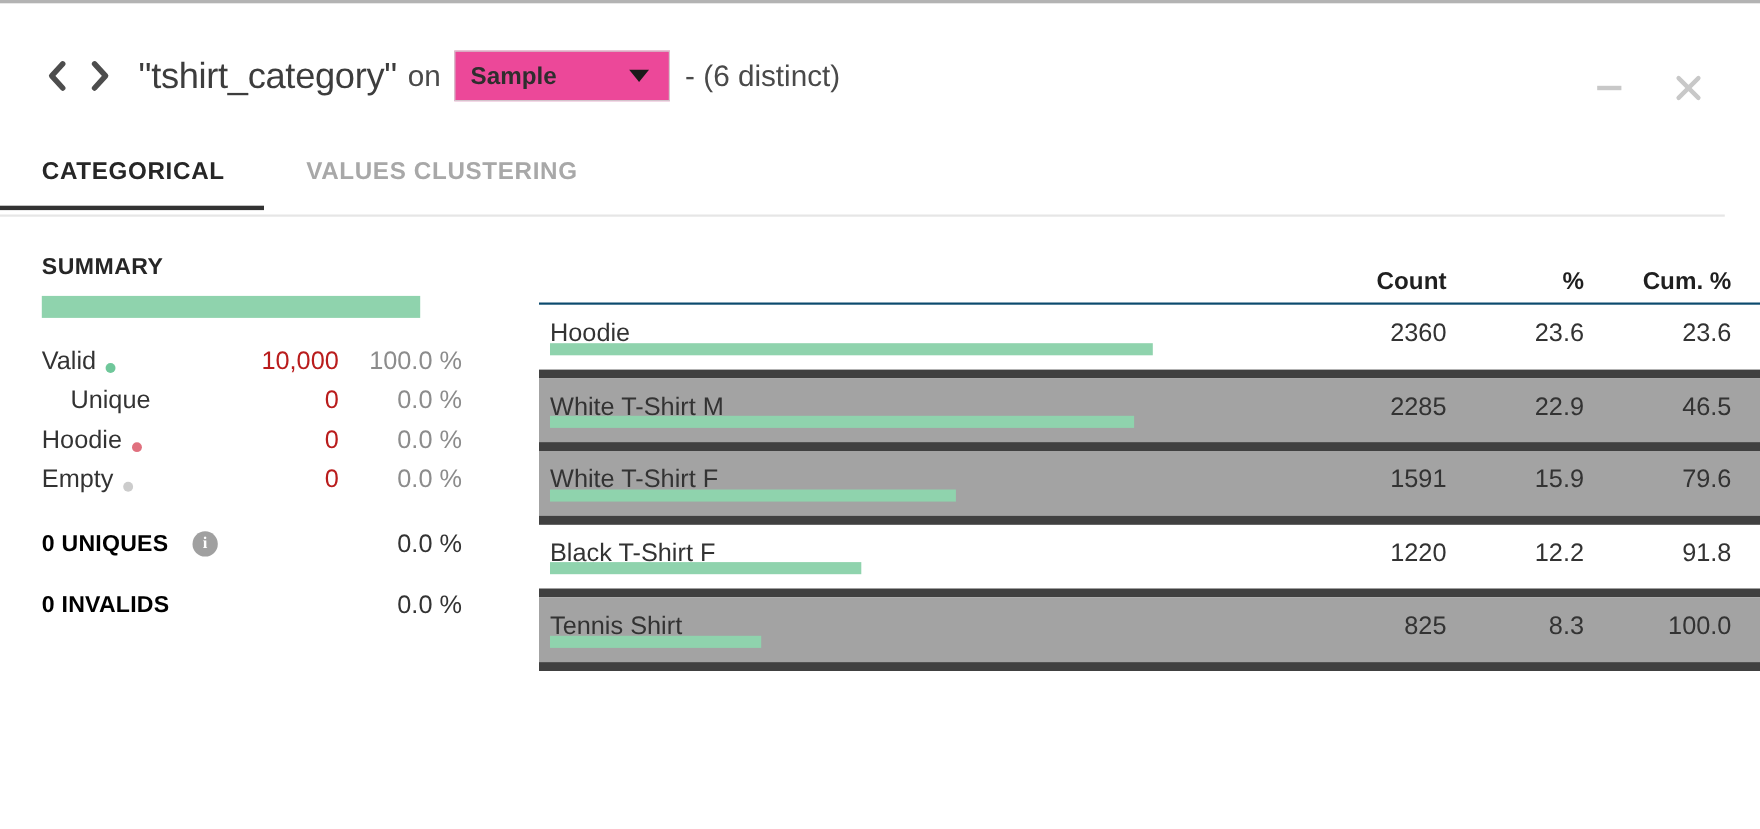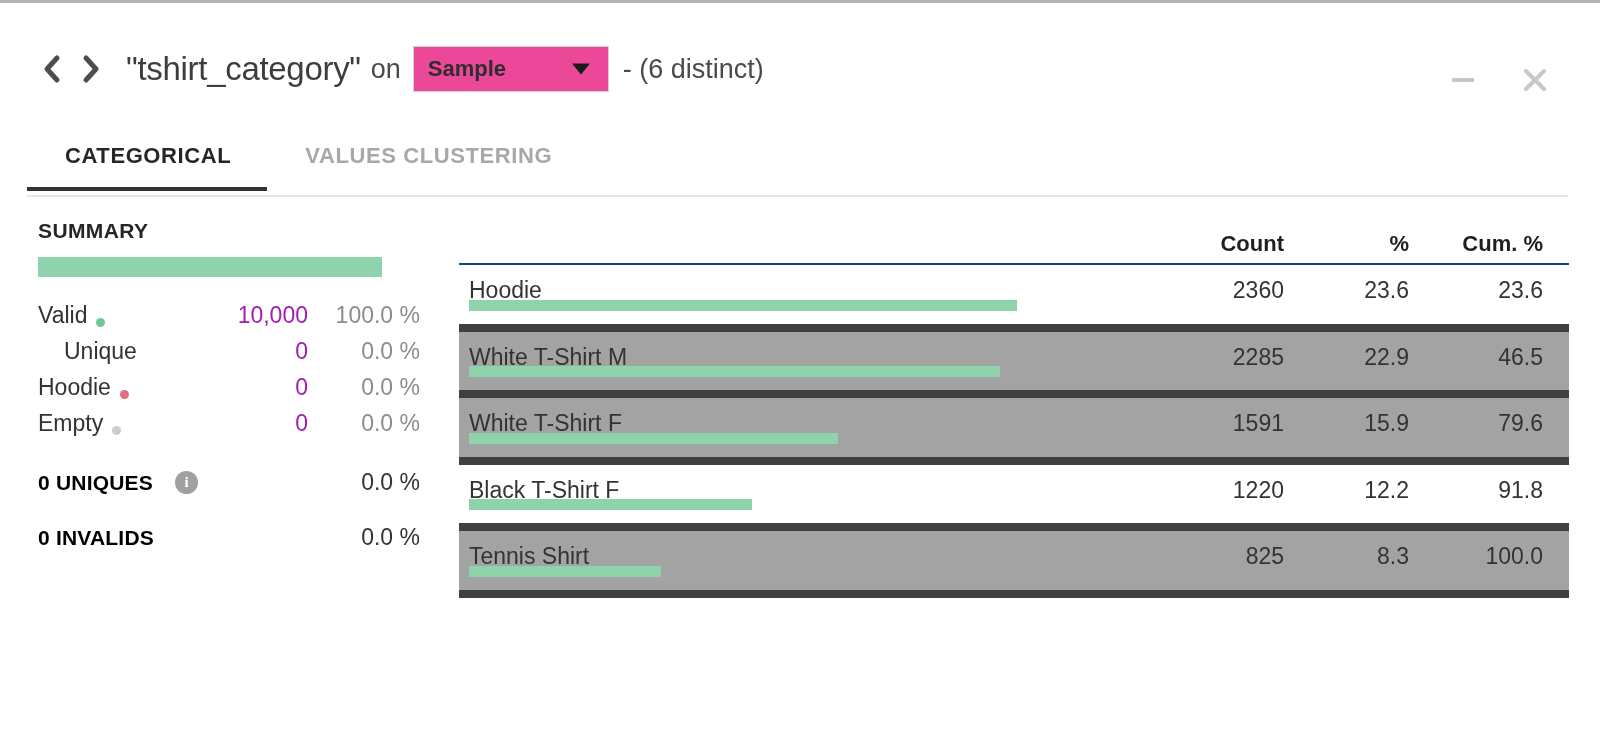--- a/index.html
+++ b/index.html
@@ -109,21 +109,20 @@
     background: #c8c8c8;
   }
 
   
   .tabs {
     position: relative;
     height: 62px;
     padding-left: 38px;
     display: flex;
     align-items: flex-start;
-    margin-left: 27px;
   }
   .tabs::after {
     content: "";
     position: absolute;
     left: 0; right: 32px;
     bottom: 0;
     height: 2px;
     background: #e6e6e6;
   }
   .tab {
@@ -143,21 +142,22 @@
     left: -38px; right: -36px;
     bottom: 0;
     height: 4px;
     background: #333333;
     z-index: 2;
   }
 
   
   .body-wrap {
     display: flex;
-    padding-top: 22px;
+    padding-top: 34px;
+    gap: 31px;
   }
 
   
   .summary {
     width: 382px;
     margin-left: 38px;
     flex: none;
   }
   .summary-title {
     font-size: 21px;
@@ -192,21 +192,21 @@
     border-radius: 50%;
     margin-left: 9px;
     margin-bottom: 2px;
   }
   .dot.green { background: #6fc79a; }
   .dot.red   { background: #e0707e; }
   .dot.grey  { background: #cccccc; }
   .sum-count {
     width: 110px;
     text-align: right;
-    color: #a21caf;
+    color: #b91c1c;
     font-variant-numeric: tabular-nums;
   }
   .sum-pct {
     width: 112px;
     text-align: right;
     color: #8c8c8c;
     font-variant-numeric: tabular-nums;
   }
   .stat-row {
     display: flex;

